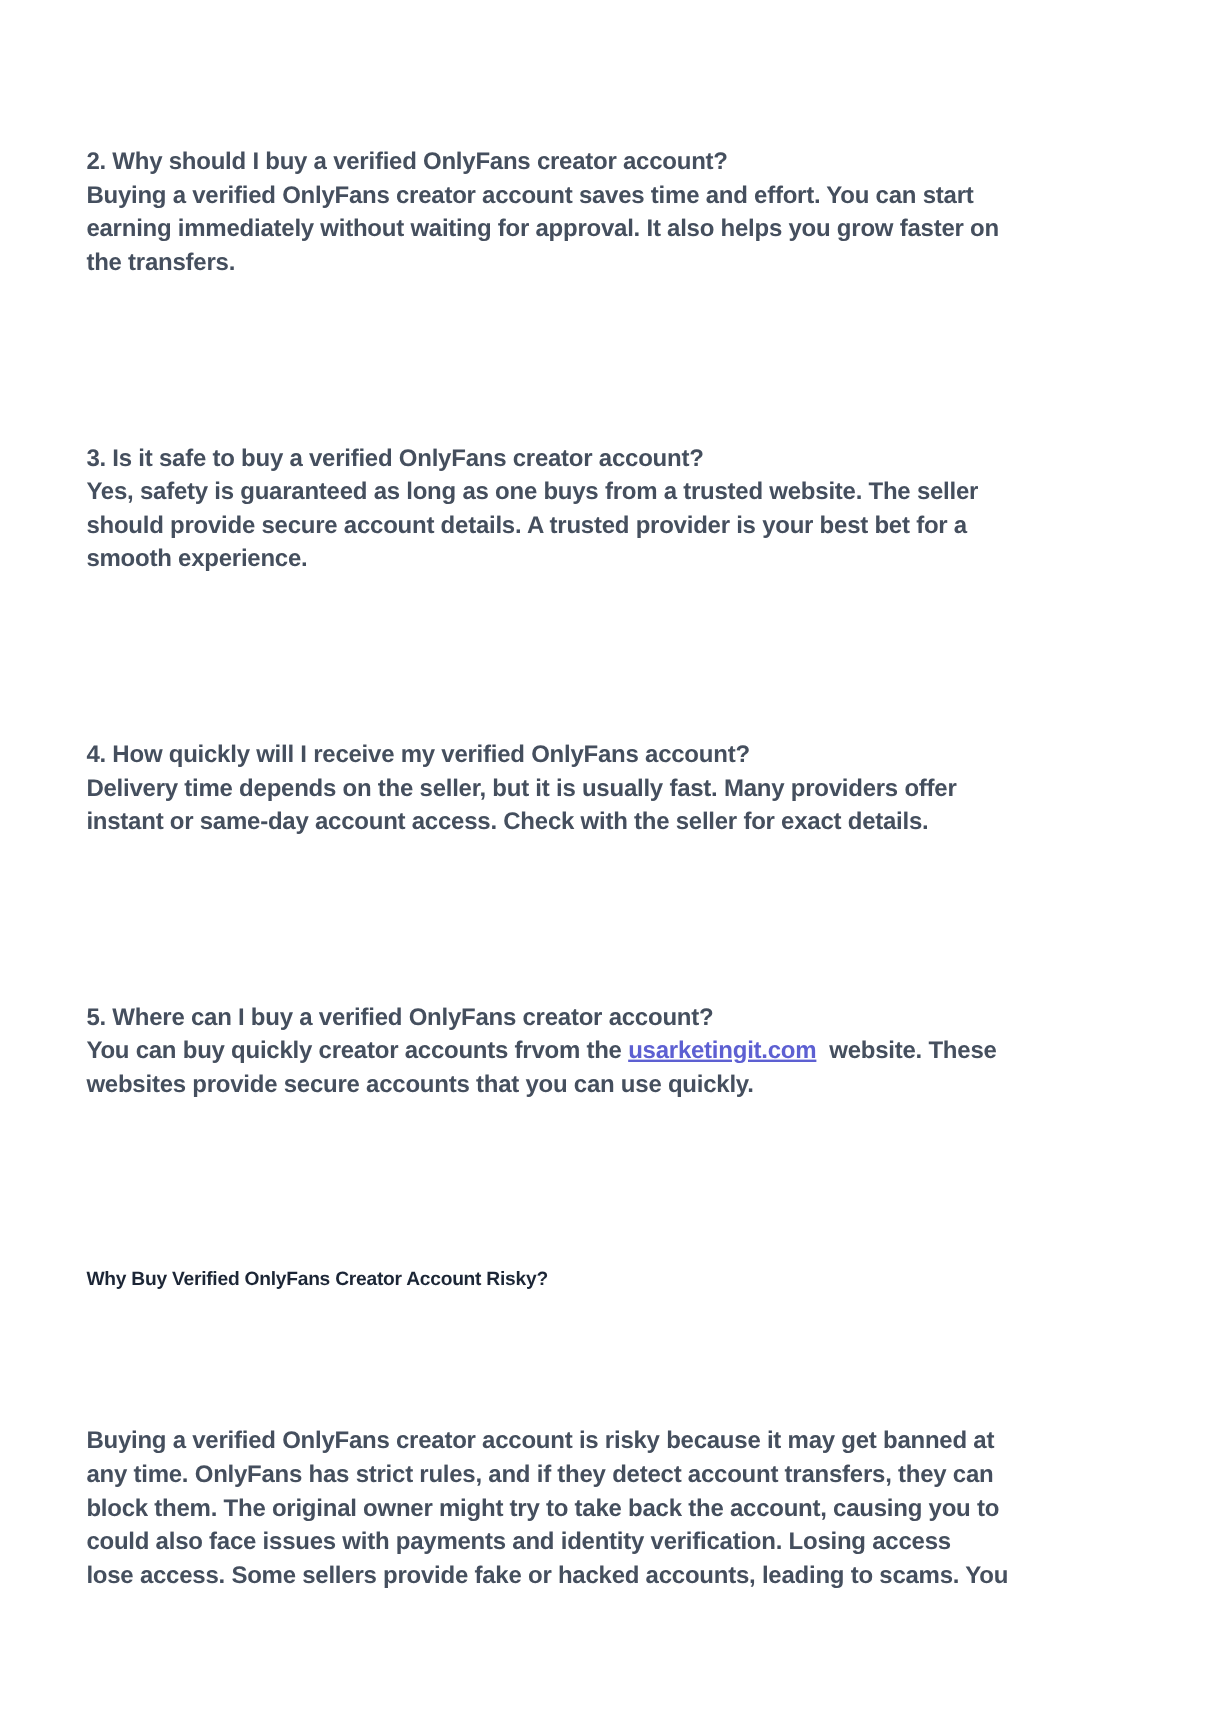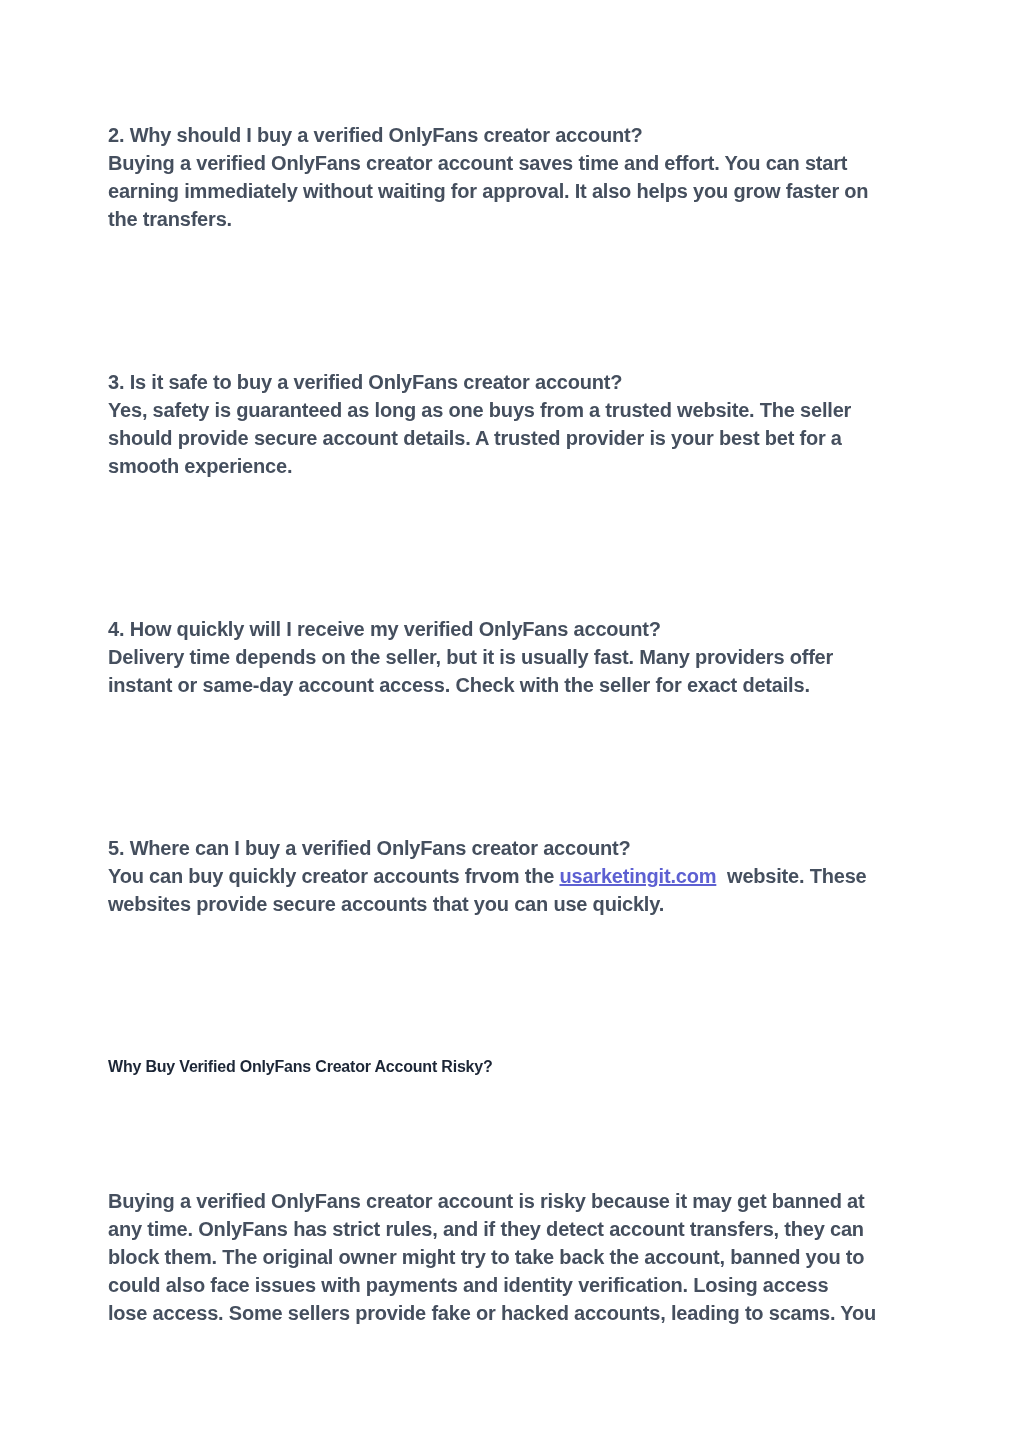--- a/index.html
+++ b/index.html
@@ -9,21 +9,21 @@
   }
   body {
     width: 1024px;
     height: 1446px;
     overflow: hidden;
   }
   .doc-page {
     box-sizing: border-box;
     width: 1024px;
     height: 1446px;
-    padding: 121px 60px 0 108px;
+    padding: 121px 60px 0 72px;
     font-family: "Liberation Sans", sans-serif;
     font-weight: 700;
     font-size: 20px;
     line-height: 28px;
     letter-spacing: -0.2px;
     color: #454f5e;
   }
   .faq-block {
     margin-bottom: 135px;
   }
@@ -74,18 +74,18 @@
     <div class="line">5. Where can I buy a verified OnlyFans creator account?</div>
     <div class="line"><span>You can buy quickly creator accounts frvom the </span><a class="doc-link" href="#">usarketingit.com</a><span>  website. These</span></div>
     <div class="line">websites provide secure accounts that you can use quickly.</div>
   </div>
 
   <div class="risk-heading">Why Buy Verified OnlyFans Creator Account Risky?</div>
 
   <div class="risk-paragraph">
     <div class="line">Buying a verified OnlyFans creator account is risky because it may get banned at</div>
     <div class="line">any time. OnlyFans has strict rules, and if they detect account transfers, they can</div>
-    <div class="line">block them. The original owner might try to take back the account, banned you to</div>
+    <div class="line">block them. The original owner might try to take back the account, causing you to</div>
     <div class="line">could also face issues with payments and identity verification. Losing access</div>
     <div class="line">lose access. Some sellers provide fake or hacked accounts, leading to scams. You</div>
   </div>
 
 </div>
 
 </body></html>

